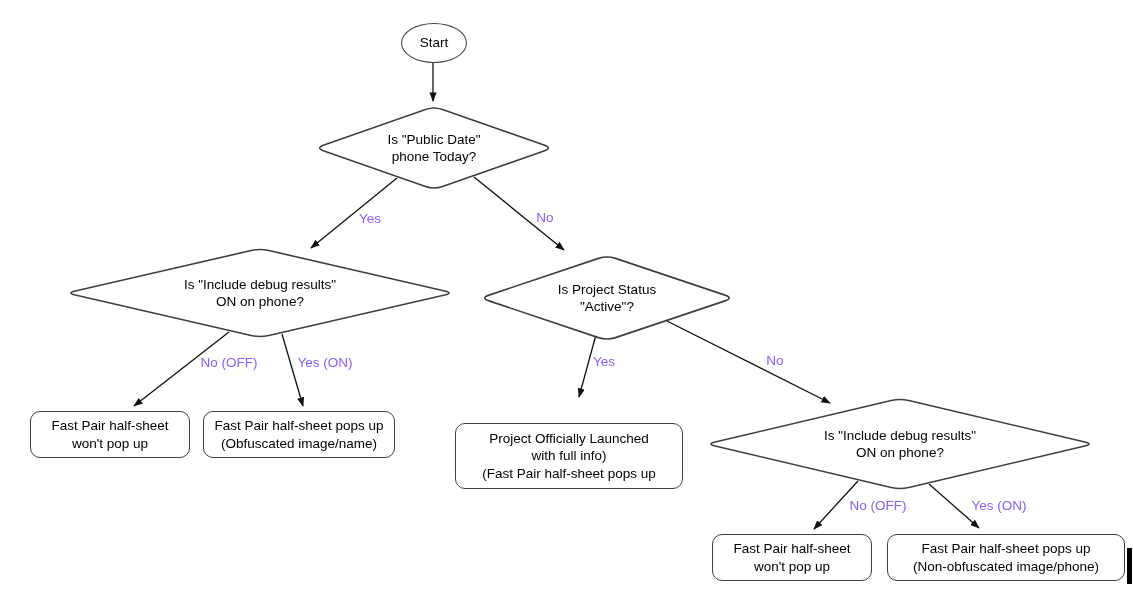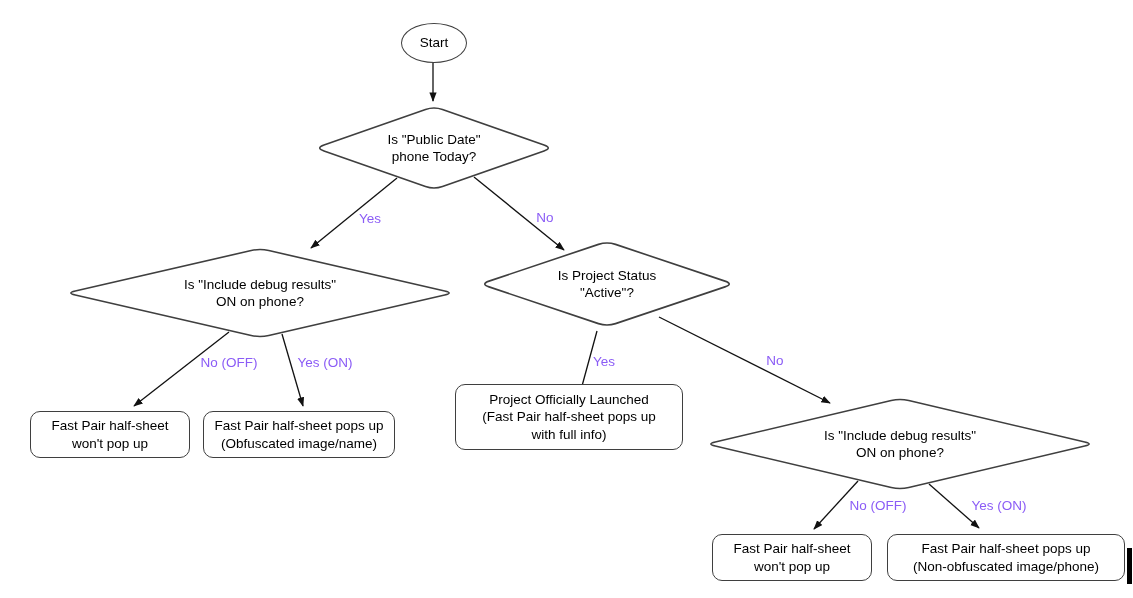--- a/index.html
+++ b/index.html
@@ -64,21 +64,21 @@
   <div class="node diamond" style="left:65px;top:247px;width:390px;height:92px;">
     <svg viewBox="0 0 390 92">
       <path d="M203.77,3.52 L379.73,43.98 Q388.5,46 379.73,48.02 L203.77,88.48 Q195,90.5 186.23,88.48 L10.27,48.02 Q1.5,46 10.27,43.98 L186.23,3.52 Q195,1.5 203.77,3.52 Z" fill="#fff" stroke="#3f3f3f" stroke-width="1.6"></path>
     </svg>
     <div class="txt">
       <span>Is "Include debug results"</span>
       <span>ON on phone?</span>
     </div>
   </div>
 
-  <div class="node diamond" style="left:479px;top:240px;width:256px;height:88px;">
+  <div class="node diamond" style="left:479px;top:254px;width:256px;height:88px;">
     <svg viewBox="0 0 256 88">
       <path d="M136.53,4.37 L245.97,41.13 Q254.5,44 245.97,46.87 L136.53,83.63 Q128,86.5 119.47,83.63 L10.03,46.87 Q1.5,44 10.03,41.13 L119.47,4.37 Q128,1.5 136.53,4.37 Z" fill="#fff" stroke="#3f3f3f" stroke-width="1.6"></path>
     </svg>
     <div class="txt">
       <span>Is Project Status</span>
       <span>"Active"?</span>
     </div>
   </div>
 
   <div class="node diamond" style="left:705px;top:397px;width:390px;height:94px;">
@@ -98,25 +98,25 @@
     </div>
   </div>
 
   <div class="node rbox" style="left:203px;top:411px;width:190px;height:45px;">
     <div class="txt">
       <span>Fast Pair half-sheet pops up</span>
       <span>(Obfuscated image/name)</span>
     </div>
   </div>
 
-  <div class="node rbox" style="left:455px;top:384px;width:226px;height:64px;align-items:center;">
+  <div class="node rbox" style="left:455px;top:423px;width:226px;height:64px;align-items:center;">
     <div class="txt">
       <span>Project Officially Launched</span>
+      <span>with full info)</span>
       <span>(Fast Pair half-sheet pops up</span>
-      <span>with full info)</span>
     </div>
   </div>
 
   <div class="node rbox" style="left:712px;top:534px;width:158px;height:45px;">
     <div class="txt">
       <span>Fast Pair half-sheet</span>
       <span>won't pop up</span>
     </div>
   </div>
 

